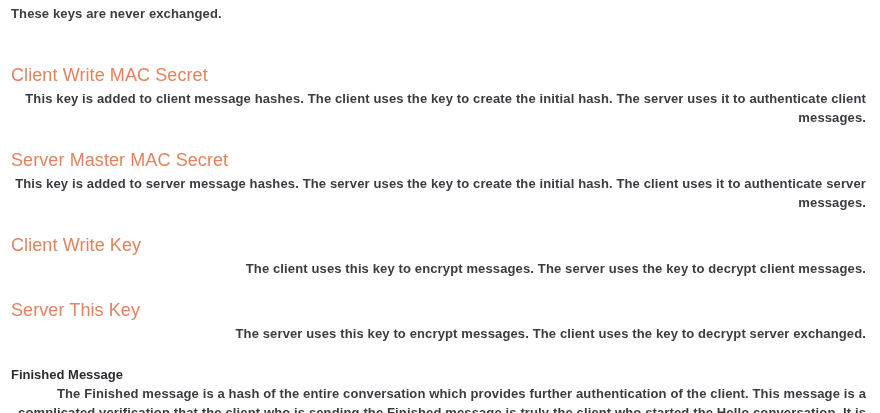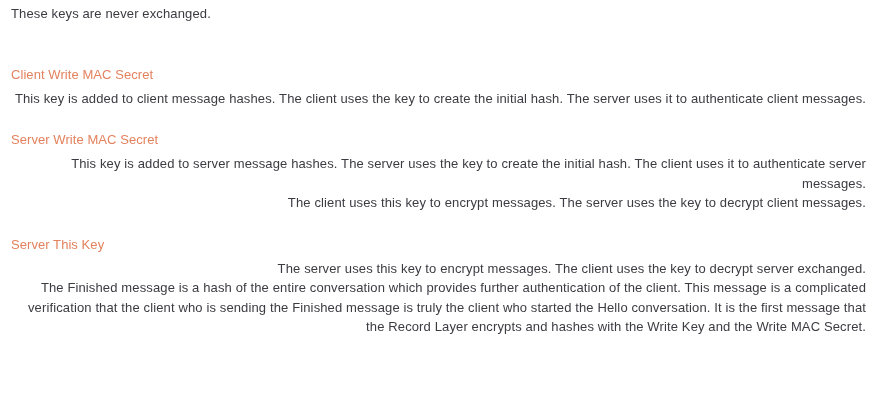--- a/index.html
+++ b/index.html
@@ -18,31 +18,32 @@
     padding: 4px 14px 0 11px;
     box-sizing: border-box;
     width: 880px;
   }
   p.body-text {
     margin: 0;
     font-size: 13px;
     line-height: 19.5px;
     color: #3b3b42;
     letter-spacing: 0.01em;
+    font-weight: bold;
   }
   p.intro-first {
     margin: 0 0 0 0;
   }
   .spacer-para {
     height: 19px;
   }
   h2.section-heading {
     margin: 0;
     padding: 22px 0 4px 0;
-    font-size: 13px;
+    font-size: 18px;
     font-weight: 400;
     line-height: 20px;
     color: #e3825e;
     letter-spacing: 0.005em;
   }
   h3.sub-heading {
     margin: 0;
     padding: 21px 0 0 0;
     font-size: 13px;
     font-weight: bold;
@@ -60,23 +61,25 @@
 <div id="doc">
 
   <p class="body-text intro-first">These keys are never exchanged.</p>
 
   <div class="spacer-para"></div>
 
 
   <h2 class="section-heading">Client Write MAC Secret</h2>
   <p class="body-text block-para">This key is added to client message hashes. The client uses the key to create the initial hash. The server uses it to authenticate client messages.</p>
 
-  <h2 class="section-heading">Server Write MAC Secret</h2>
+  <h2 class="section-heading">Server Master MAC Secret</h2>
   <p class="body-text block-para">This key is added to server message hashes. The server uses the key to create the initial hash. The client uses it to authenticate server messages.</p>
 
+  <h2 class="section-heading">Client Write Key</h2>
   <p class="body-text block-para">The client uses this key to encrypt messages. The server uses the key to decrypt client messages.</p>
 
   <h2 class="section-heading">Server This Key</h2>
   <p class="body-text block-para">The server uses this key to encrypt messages. The client uses the key to decrypt server exchanged.</p>
 
+  <h3 class="sub-heading">Finished Message</h3>
   <p class="body-text block-para">The Finished message is a hash of the entire conversation which provides further authentication of the client. This message is a complicated verification that the client who is sending the Finished message is truly the client who started the Hello conversation. It is the first message that the Record Layer encrypts and hashes with the Write Key and the Write MAC Secret.</p>
 
 </div>
 
 </body></html>

